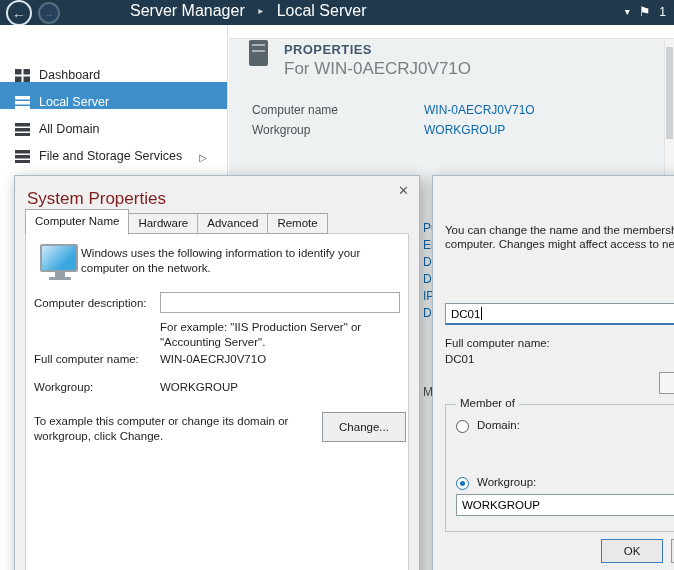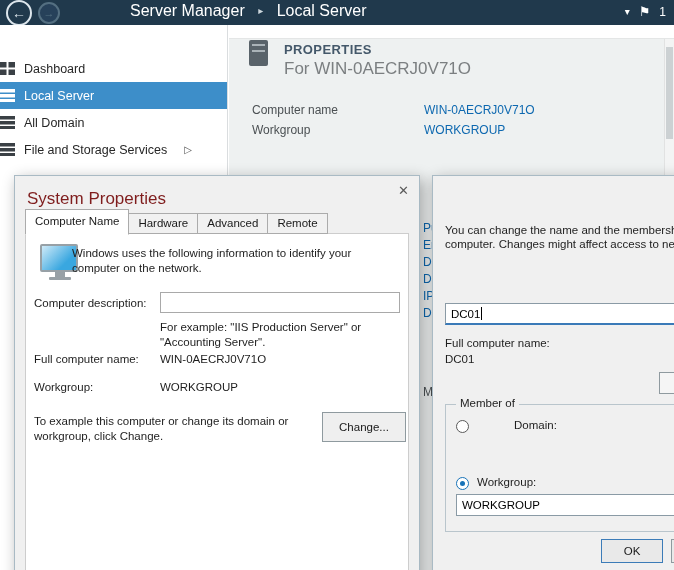--- a/index.html
+++ b/index.html
@@ -12,21 +12,21 @@
   .nav-back{left:6px;top:0px;width:22px;height:22px;border:2px solid #dde6ec;color:#dde6ec;font-size:14px;}
   .nav-fwd{left:38px;top:2px;width:18px;height:18px;border:2px solid #546f81;color:#546f81;background:#27415a;font-size:11px;}
   .title-area{position:absolute;left:130px;top:2px;font-size:16px;white-space:nowrap;color:#fff;}
   .crumb-sep{margin:0 9px;font-size:10px;position:relative;top:-2px;color:#cdd7dd;}
   .topbar-right{position:absolute;right:8px;top:4px;display:flex;align-items:center;gap:9px;font-size:12px;color:#fff;}
   .caret{font-size:10px;cursor:pointer;}
   .flag{font-size:13px;cursor:pointer;}
 
   
   .sidebar{position:absolute;left:0;top:25px;width:228px;height:545px;background:#fff;border-right:1px solid #dadddf;padding-top:30px;box-sizing:border-box;z-index:1;}
-  .side-item{height:27px;display:flex;align-items:center;gap:9px;font-size:12.5px;color:#262626;cursor:pointer;white-space:nowrap;}
+  .side-item{height:27px;display:flex;align-items:flex-end;gap:9px;padding-left:15px;font-size:12.5px;color:#262626;cursor:pointer;white-space:nowrap;}
   .side-item.selected{background:#3d8ec9;color:#fff;}
   .sicon{width:15px;height:13px;flex:0 0 15px;color:#3a4045;display:inline-flex;}
   .side-item.selected .sicon{color:#fff;}
   .expand{font-size:10px;color:#555;margin-left:8px;}
 
   
   .main{position:absolute;left:229px;top:25px;width:445px;height:545px;background:#eef1f1;z-index:1;}
   .main-top-strip{position:absolute;left:0;top:0;width:100%;height:13px;background:#fff;border-bottom:1px solid #e4e6e6;}
   .srv-icon{position:absolute;left:20px;top:15px;width:19px;height:26px;background:#59636a;border-radius:2px;}
   .srv-icon i{display:block;height:2px;background:#aab3b8;margin:4px 3px 0;}
@@ -48,21 +48,21 @@
   .tabs{position:absolute;left:10px;top:34px;height:24px;display:flex;align-items:flex-end;z-index:3;}
   .tab{height:19px;line-height:19px;padding:0 9px;font-size:11.5px;color:#1a1a1a;background:#f1f1f1;border:1px solid #ababab;cursor:pointer;white-space:nowrap;}
   .tab + .tab{margin-left:-1px;text-align:center;}
   .tab.active{height:24px;line-height:22px;background:#fff;border-bottom:1px solid #fff;margin-bottom:-1px;position:relative;z-index:4;}
   .tabpanel{position:absolute;left:10px;top:57px;width:384px;height:352px;background:#fff;border:1px solid #cdcdcd;z-index:2;box-sizing:border-box;}
   .pc-monitor{position:absolute;left:14px;top:10px;width:40px;height:40px;}
   .pc-monitor .scr{width:34px;height:24px;border:2px solid #97a0a6;border-radius:2px;background:linear-gradient(135deg,#cfeaf8 0%,#39a7e0 70%);}
   .pc-monitor .neck{width:10px;height:5px;background:#97a0a6;margin:0 auto;}
   .pc-monitor .base{width:22px;height:3px;background:#97a0a6;margin:0 auto;border-radius:1px;}
   .pc-text{font-size:11.5px;color:#1e1e1e;line-height:15px;}
-  .pc-intro{position:absolute;left:46px;top:12px;width:316px;}
+  .pc-intro{position:absolute;left:55px;top:12px;width:316px;}
   .pc-desc-label{position:absolute;left:8px;top:62px;}
   .pc-desc-input{position:absolute;left:134px;top:58px;width:230px;height:19px;border:1px solid #a9a9a9;background:#fff;font-family:"Liberation Sans",sans-serif;font-size:11.5px;padding:0 4px;}
   .pc-hint{position:absolute;left:134px;top:86px;width:222px;}
   .pc-full-label{position:absolute;left:8px;top:118px;}
   .pc-full-value{position:absolute;left:134px;top:118px;}
   .pc-wg-label{position:absolute;left:8px;top:146px;}
   .pc-wg-value{position:absolute;left:134px;top:146px;}
   .pc-rename{position:absolute;left:8px;top:180px;width:270px;}
   .btn{display:flex;align-items:center;justify-content:center;font-size:11.5px;color:#1a1a1a;background:#efefef;border:1px solid #8f9a9f;cursor:pointer;box-sizing:border-box;}
   .pc-change-btn{position:absolute;left:296px;top:178px;width:84px;height:30px;}
@@ -76,21 +76,21 @@
   .text-caret{display:inline-block;width:1px;height:13px;background:#000;margin-left:1px;}
   .nc-full-label{position:absolute;left:12px;top:161px;}
   .nc-full-value{position:absolute;left:12px;top:177px;}
   .nc-more-btn{position:absolute;left:226px;top:196px;width:70px;height:22px;background:#f5f5f5;}
   .nc-group{position:absolute;left:12px;top:228px;width:278px;height:126px;border:1px solid #b9c5cc;}
   .nc-group-label{position:absolute;left:10px;top:-8px;background:#f0f0f0;padding:0 4px;font-size:11.5px;color:#1e1e1e;}
   .radio{position:absolute;width:13px;height:13px;border:1px solid #5a5a5a;border-radius:50%;background:#fff;cursor:pointer;box-sizing:border-box;}
   .radio.selected{border-color:#1873b8;}
   .radio.selected::after{content:"";position:absolute;left:3px;top:3px;width:5px;height:5px;border-radius:50%;background:#1873b8;}
   .rad-domain{left:10px;top:15px;}
-  .lab-domain{position:absolute;left:31px;top:14px;margin-left:37px;}
+  .lab-domain{position:absolute;left:31px;top:14px;}
   .rad-wg{left:10px;top:72px;}
   .lab-wg{position:absolute;left:31px;top:71px;}
   .nc-wg-input{left:10px;top:89px;width:258px;height:22px;}
   .nc-ok-btn{position:absolute;left:168px;top:363px;width:62px;height:24px;background:#e9e9e9;border-color:#3c7cb8;}
   .nc-cancel-btn{position:absolute;left:238px;top:363px;width:62px;height:24px;background:#e9e9e9;}
 </style>
 </head>
 <body>
 
 <div class="screen">

